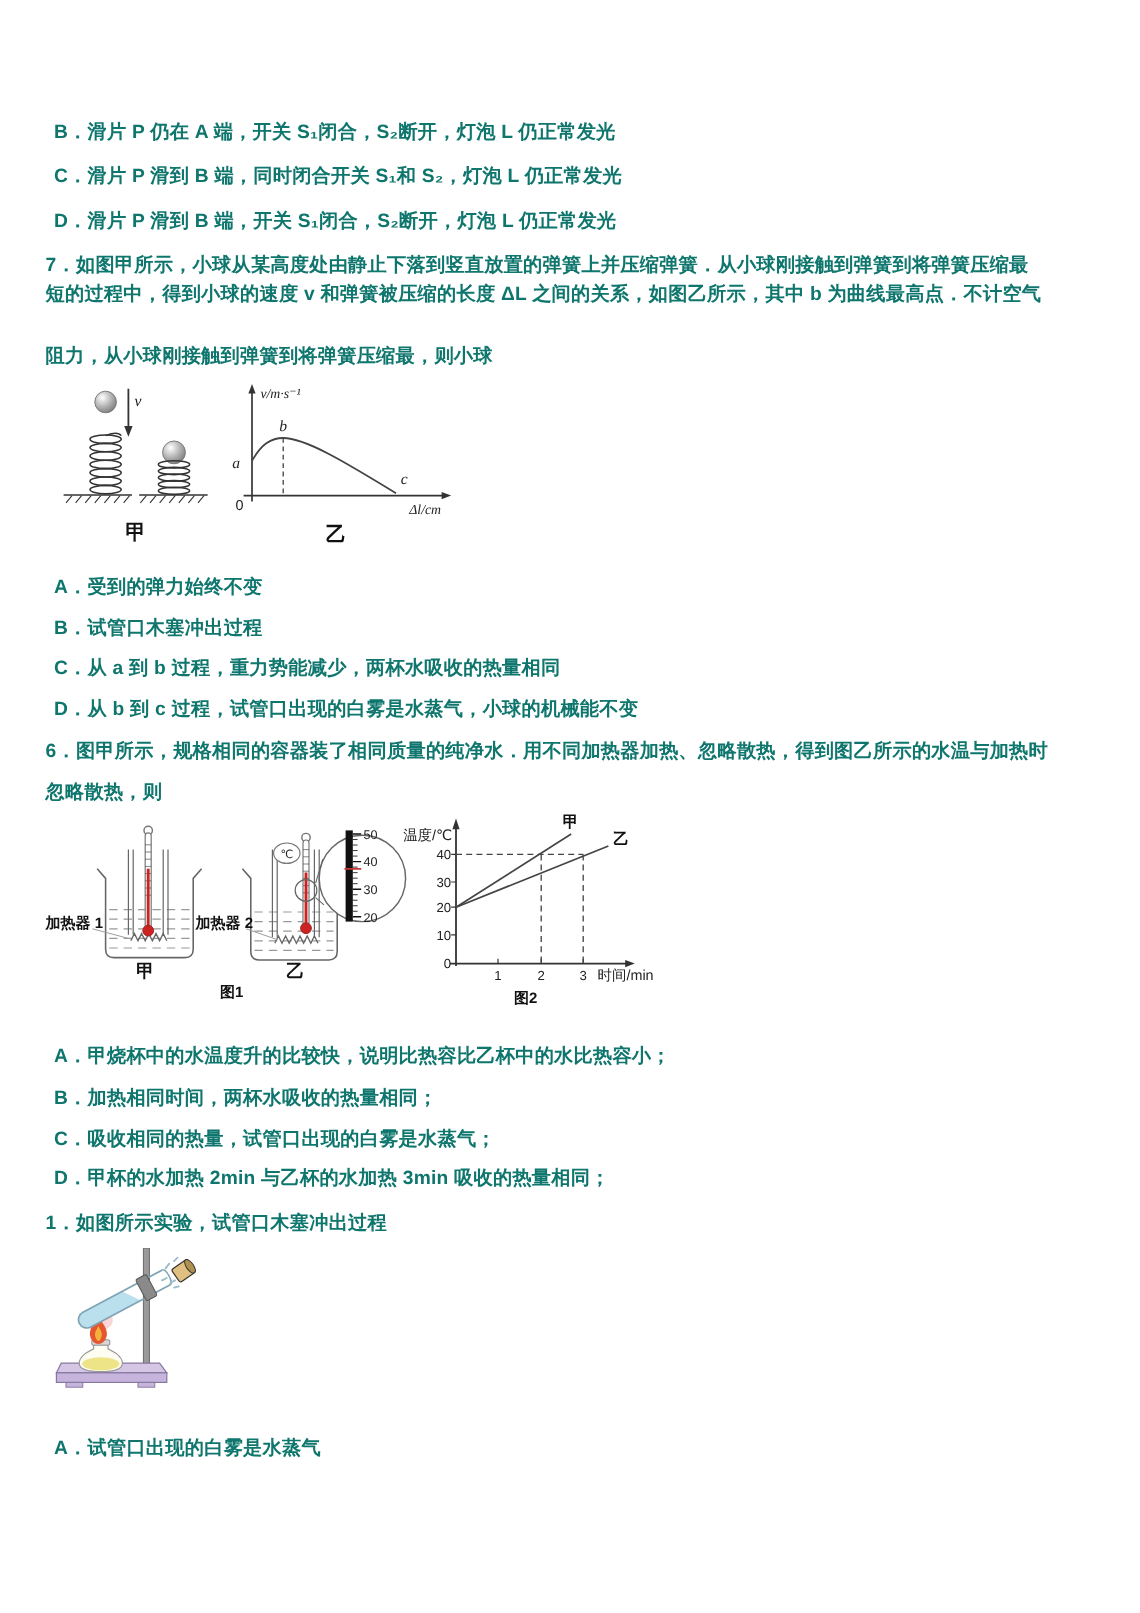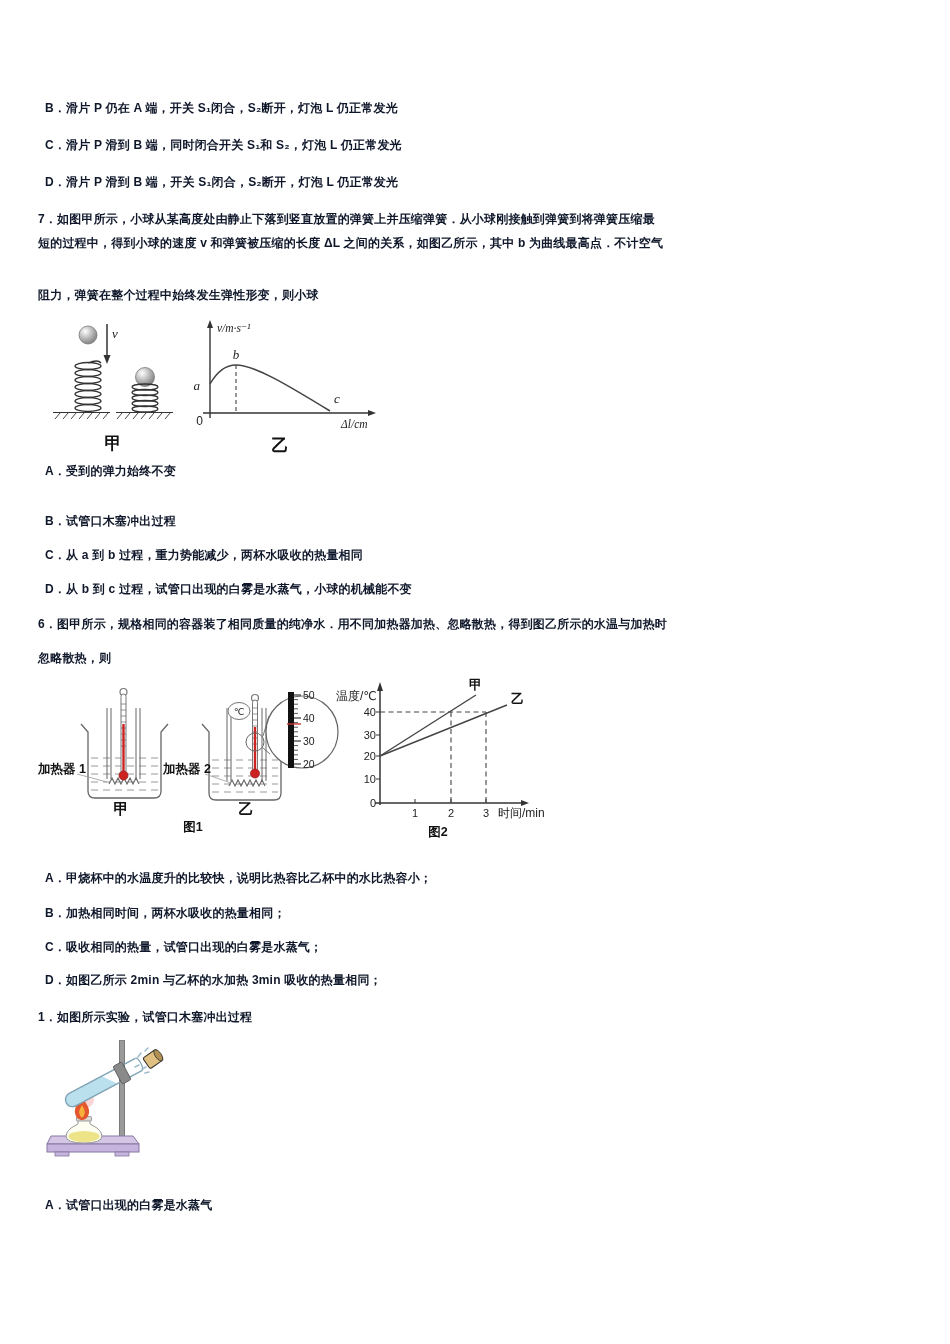--- a/index.html
+++ b/index.html
@@ -3,51 +3,51 @@
 <meta charset="utf-8">
 <style>
   html,body{margin:0;padding:0;}
   body{
     width:950px;height:1344px;position:relative;background:#ffffff;
     font-family:"Liberation Sans","DejaVu Sans",sans-serif;
     overflow:hidden;
   }
   .t{
     position:absolute;
-    font-size:12px;font-weight:700;color:#0f172a;
+    font-size:16px;font-weight:700;color:#0f766e;
     white-space:nowrap;letter-spacing:0.2px;line-height:1.2;
   }
   .fig{position:absolute;}
   svg text{font-family:"Liberation Sans","DejaVu Sans",sans-serif;fill:#222;}
   svg .cjk{font-weight:700;fill:#111;}
   svg .var{font-style:italic;font-family:"Liberation Serif","DejaVu Serif",serif;}
 </style>
 </head>
 <body>
 
 <div class="t" style="top:101px;left:45px">B．滑片 P 仍在 A 端，开关 S₁闭合，S₂断开，灯泡 L 仍正常发光</div>
 <div class="t" style="top:138px;left:45px">C．滑片 P 滑到 B 端，同时闭合开关 S₁和 S₂，灯泡 L 仍正常发光</div>
 <div class="t" style="top:175px;left:45px">D．滑片 P 滑到 B 端，开关 S₁闭合，S₂断开，灯泡 L 仍正常发光</div>
 
 <div class="t" style="top:212px;left:38px">7．如图甲所示，小球从某高度处由静止下落到竖直放置的弹簧上并压缩弹簧．从小球刚接触到弹簧到将弹簧压缩最</div>
 <div class="t" style="top:236px;left:38px">短的过程中，得到小球的速度 v 和弹簧被压缩的长度 ΔL 之间的关系，如图乙所示，其中 b 为曲线最高点．不计空气</div>
-<div class="t" style="top:288px;left:38px">阻力，弹簧在整个过程中始终发生弹性形变，则小球</div>
-
-<div class="t" style="top:464px;left:45px">A．受到的弹力始终不变</div>
+<div class="t" style="top:288px;left:38px">阻力，从小球刚接触到弹簧到将弹簧压缩最，则小球</div>
+
+<div class="t" style="top:480px;left:45px">A．受到的弹力始终不变</div>
 <div class="t" style="top:514px;left:45px">B．试管口木塞冲出过程</div>
 <div class="t" style="top:548px;left:45px">C．从 a 到 b 过程，重力势能减少，两杯水吸收的热量相同</div>
 <div class="t" style="top:582px;left:45px">D．从 b 到 c 过程，试管口出现的白雾是水蒸气，小球的机械能不变</div>
 
 <div class="t" style="top:617px;left:38px">6．图甲所示，规格相同的容器装了相同质量的纯净水．用不同加热器加热、忽略散热，得到图乙所示的水温与加热时</div>
 <div class="t" style="top:651px;left:38px">忽略散热，则</div>
 
 <div class="t" style="top:871px;left:45px">A．甲烧杯中的水温度升的比较快，说明比热容比乙杯中的水比热容小；</div>
 <div class="t" style="top:906px;left:45px">B．加热相同时间，两杯水吸收的热量相同；</div>
 <div class="t" style="top:940px;left:45px">C．吸收相同的热量，试管口出现的白雾是水蒸气；</div>
-<div class="t" style="top:973px;left:45px">D．如图乙所示 2min 与乙杯的水加热 3min 吸收的热量相同；</div>
+<div class="t" style="top:973px;left:45px">D．甲杯的水加热 2min 与乙杯的水加热 3min 吸收的热量相同；</div>
 
 <div class="t" style="top:1010px;left:38px">1．如图所示实验，试管口木塞冲出过程</div>
 <div class="t" style="top:1198px;left:45px">A．试管口出现的白雾是水蒸气</div>
 
 <svg class="fig" style="left:50px;top:318px" width="340" height="142" viewBox="0 0 340 142">
   <defs>
     <radialGradient id="ballGrad" cx="35%" cy="30%" r="75%">
       <stop offset="0%" stop-color="#ffffff"></stop>
       <stop offset="55%" stop-color="#b5b5b5"></stop>
       <stop offset="100%" stop-color="#7d7d7d"></stop>

